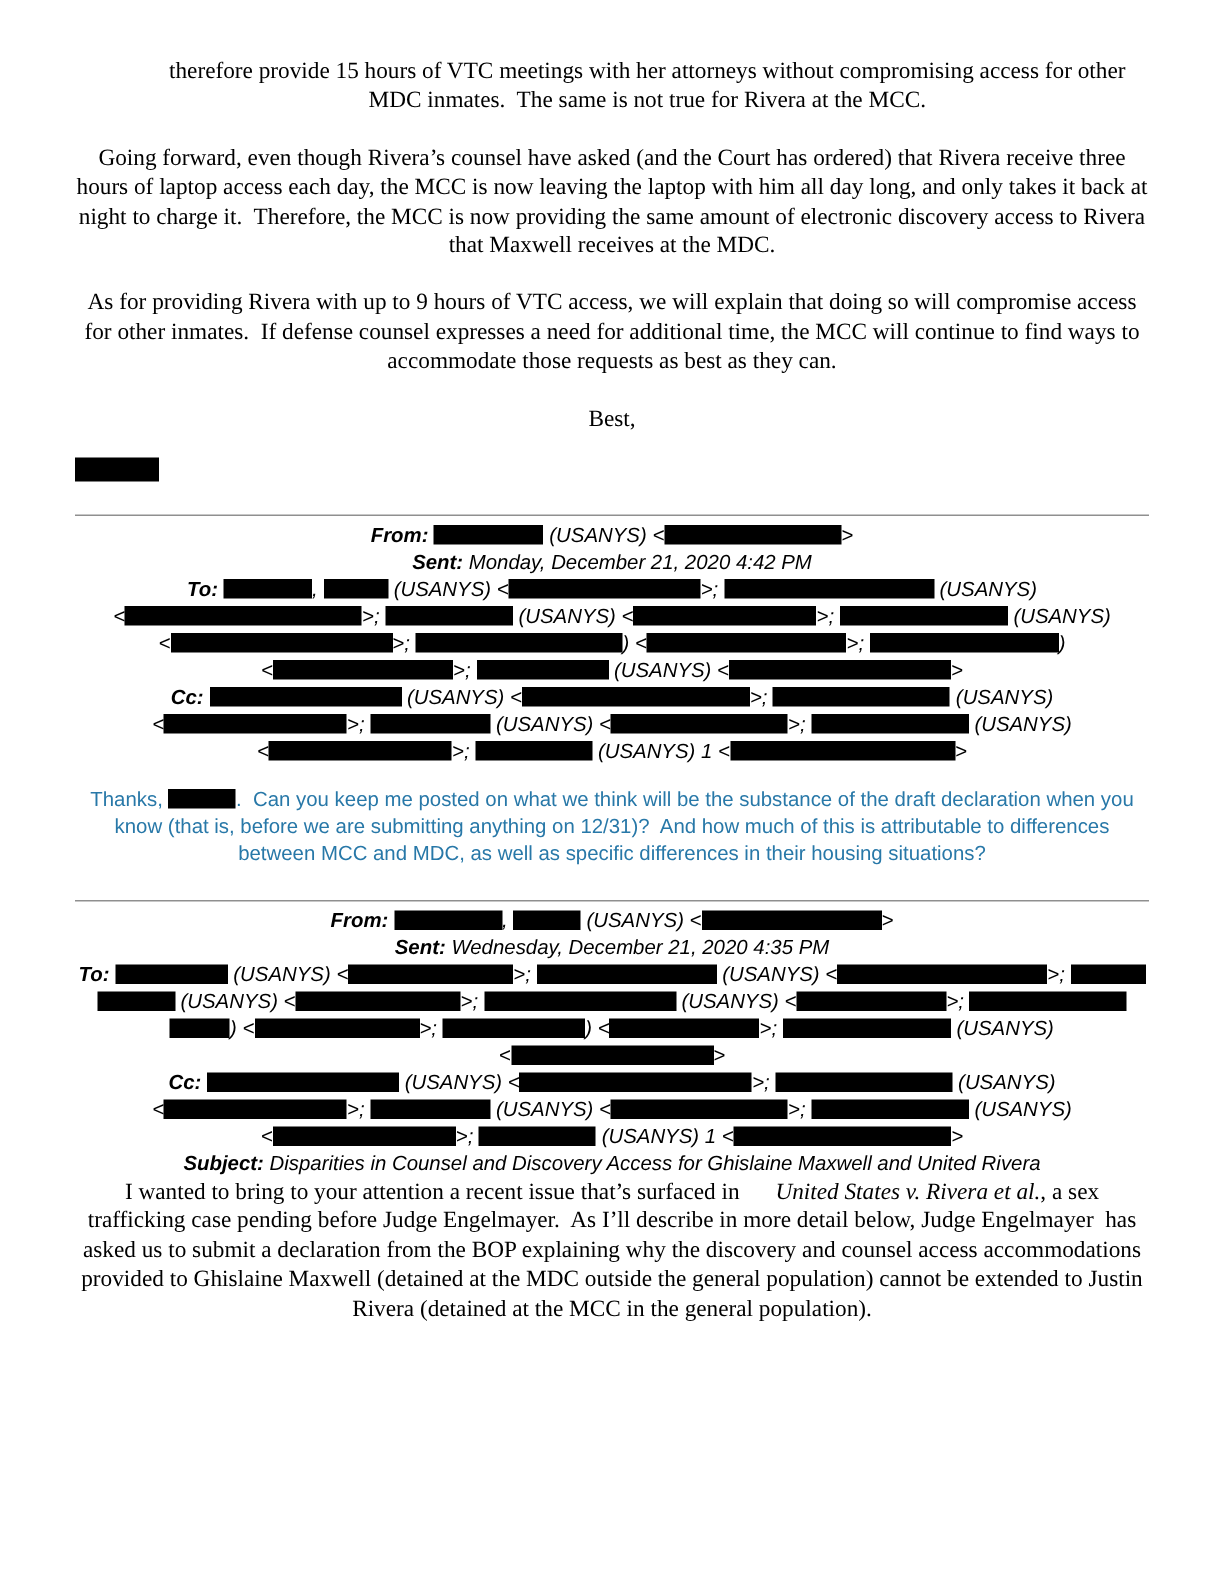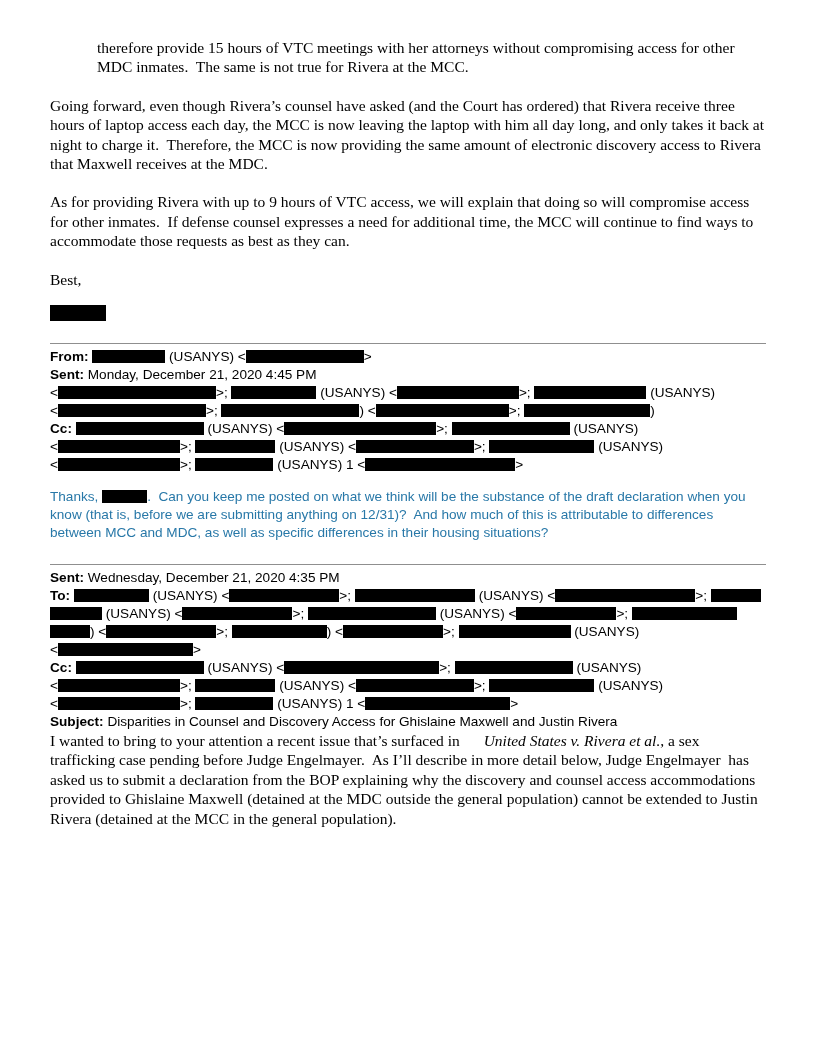--- a/index.html
+++ b/index.html
@@ -2,34 +2,34 @@
 <html><head>
 <meta charset="utf-8">
 <style>
   * { box-sizing: border-box; }
   html, body { margin: 0; padding: 0; background: #ffffff; }
   .page {
     width: 816px; height: 1056px;
     padding: 38px 50px 20px 50px;
     font-family: "Liberation Serif", "DejaVu Serif", serif;
     font-size: 15.5px; line-height: 19.4px; color: #000;
-    overflow: hidden; background: #fff;
+    overflow: hidden; background: #fff; text-align: center;
   }
   .para { margin: 0 0 19px 0; white-space: pre-wrap; }
   .indent { margin-left: 47px; }
   .signoff { margin-bottom: 16px; }
   .redact-sig { display: block; width: 56px; height: 16px; background: #000; margin-top: 3px; }
   .hr { border-bottom: 1px solid #8f8f8f; height: 0; }
   .hr1 { margin: 22px 0 4px 0; }
   .hr2 { margin: 22px 0 4px 0; }
   .email-headers {
     font-family: "Liberation Sans", "DejaVu Sans", sans-serif;
     font-size: 13.6px; line-height: 18px; color: #000;
   }
-  .hline { white-space: pre-wrap; }
+  .hline { white-space: pre-wrap; font-style: italic; }
   .hlabel { font-weight: 700; }
   .redact { display: inline-block; background: #000; height: 13px; vertical-align: -2px; }
   .reply {
     font-family: "Liberation Sans", "DejaVu Sans", sans-serif;
     font-size: 13.6px; line-height: 18px; color: #2878a8;
     margin: 14px 0 0 0; white-space: pre-wrap;
   }
   .salutation { margin: 26px 0 19px 0; }
   .italic { font-style: italic; margin-left: 20px; }
   .run { white-space: pre-wrap; }
@@ -46,40 +46,43 @@
       <p class="para">As for providing Rivera with up to 9 hours of VTC access, we will explain that doing so will compromise access for other inmates.  If defense counsel expresses a need for additional time, the MCC will continue to find ways to accommodate those requests as best as they can.</p>
     </div>
 
   <p class="para signoff">Best,</p>
   <span class="redact-sig"></span>
 
   <div class="hr hr1"></div>
 
   <div class="email-headers">
       <div class="hline"><span class="hlabel">From: </span><span class="redact" style="width: 73px;"></span><span class="run"> (USANYS) &lt;</span><span class="redact" style="width: 118px;"></span><span class="run">&gt;</span></div>
-      <div class="hline"><span class="hlabel">Sent: </span><span class="run">Monday, December 21, 2020 4:45 PM</span></div>
+      <div class="hline"><span class="hlabel">Sent: </span><span class="run">Monday, December 21, 2020 4:42 PM</span></div>
+      <div class="hline"><span class="hlabel">To: </span><span class="redact" style="width: 59px;"></span><span class="run">, </span><span class="redact" style="width: 43px;"></span><span class="run"> (USANYS) &lt;</span><span class="redact" style="width: 128px;"></span><span class="run">&gt;; </span><span class="redact" style="width: 140px;"></span><span class="run"> (USANYS)</span></div>
       <div class="hline"><span class="run">&lt;</span><span class="redact" style="width: 158px;"></span><span class="run">&gt;; </span><span class="redact" style="width: 85px;"></span><span class="run"> (USANYS) &lt;</span><span class="redact" style="width: 122px;"></span><span class="run">&gt;; </span><span class="redact" style="width: 112px;"></span><span class="run"> (USANYS)</span></div>
       <div class="hline"><span class="run">&lt;</span><span class="redact" style="width: 148px;"></span><span class="run">&gt;; </span><span class="redact" style="width: 138px;"></span><span class="run">) &lt;</span><span class="redact" style="width: 133px;"></span><span class="run">&gt;; </span><span class="redact" style="width: 126px;"></span><span class="run">)</span></div>
+      <div class="hline"><span class="run">&lt;</span><span class="redact" style="width: 120px;"></span><span class="run">&gt;; </span><span class="redact" style="width: 88px;"></span><span class="run"> (USANYS) &lt;</span><span class="redact" style="width: 148px;"></span><span class="run">&gt;</span></div>
       <div class="hline"><span class="hlabel">Cc: </span><span class="redact" style="width: 128px;"></span><span class="run"> (USANYS) &lt;</span><span class="redact" style="width: 152px;"></span><span class="run">&gt;; </span><span class="redact" style="width: 118px;"></span><span class="run"> (USANYS)</span></div>
       <div class="hline"><span class="run">&lt;</span><span class="redact" style="width: 122px;"></span><span class="run">&gt;; </span><span class="redact" style="width: 80px;"></span><span class="run"> (USANYS) &lt;</span><span class="redact" style="width: 118px;"></span><span class="run">&gt;; </span><span class="redact" style="width: 105px;"></span><span class="run"> (USANYS)</span></div>
       <div class="hline"><span class="run">&lt;</span><span class="redact" style="width: 122px;"></span><span class="run">&gt;; </span><span class="redact" style="width: 78px;"></span><span class="run"> (USANYS) 1 &lt;</span><span class="redact" style="width: 150px;"></span><span class="run">&gt;</span></div>
     </div>
 
   <p class="reply"><span class="run">Thanks, </span><span class="redact" style="width: 45px;"></span><span class="run">.  Can you keep me posted on what we think will be the substance of the draft declaration when you know (that is, before we are submitting anything on 12/31)?  And how much of this is attributable to differences between MCC and MDC, as well as specific differences in their housing situations?</span></p>
 
   <div class="hr hr2"></div>
 
   <div class="email-headers">
+      <div class="hline"><span class="hlabel">From: </span><span class="redact" style="width: 72px;"></span><span class="run">, </span><span class="redact" style="width: 45px;"></span><span class="run"> (USANYS) &lt;</span><span class="redact" style="width: 120px;"></span><span class="run">&gt;</span></div>
       <div class="hline"><span class="hlabel">Sent: </span><span class="run">Wednesday, December 21, 2020 4:35 PM</span></div>
       <div class="hline"><span class="hlabel">To: </span><span class="redact" style="width: 75px;"></span><span class="run"> (USANYS) &lt;</span><span class="redact" style="width: 110px;"></span><span class="run">&gt;; </span><span class="redact" style="width: 120px;"></span><span class="run"> (USANYS) &lt;</span><span class="redact" style="width: 140px;"></span><span class="run">&gt;; </span><span class="redact" style="width: 50px;"></span></div>
       <div class="hline"><span class="redact" style="width: 52px;"></span><span class="run"> (USANYS) &lt;</span><span class="redact" style="width: 110px;"></span><span class="run">&gt;; </span><span class="redact" style="width: 128px;"></span><span class="run"> (USANYS) &lt;</span><span class="redact" style="width: 100px;"></span><span class="run">&gt;; </span><span class="redact" style="width: 105px;"></span></div>
       <div class="hline"><span class="redact" style="width: 40px;"></span><span class="run">) &lt;</span><span class="redact" style="width: 110px;"></span><span class="run">&gt;; </span><span class="redact" style="width: 95px;"></span><span class="run">) &lt;</span><span class="redact" style="width: 100px;"></span><span class="run">&gt;; </span><span class="redact" style="width: 112px;"></span><span class="run"> (USANYS)</span></div>
       <div class="hline"><span class="run">&lt;</span><span class="redact" style="width: 135px;"></span><span class="run">&gt;</span></div>
       <div class="hline"><span class="hlabel">Cc: </span><span class="redact" style="width: 128px;"></span><span class="run"> (USANYS) &lt;</span><span class="redact" style="width: 155px;"></span><span class="run">&gt;; </span><span class="redact" style="width: 118px;"></span><span class="run"> (USANYS)</span></div>
       <div class="hline"><span class="run">&lt;</span><span class="redact" style="width: 122px;"></span><span class="run">&gt;; </span><span class="redact" style="width: 80px;"></span><span class="run"> (USANYS) &lt;</span><span class="redact" style="width: 118px;"></span><span class="run">&gt;; </span><span class="redact" style="width: 105px;"></span><span class="run"> (USANYS)</span></div>
       <div class="hline"><span class="run">&lt;</span><span class="redact" style="width: 122px;"></span><span class="run">&gt;; </span><span class="redact" style="width: 78px;"></span><span class="run"> (USANYS) 1 &lt;</span><span class="redact" style="width: 145px;"></span><span class="run">&gt;</span></div>
-      <div class="hline"><span class="hlabel">Subject: </span><span class="run">Disparities in Counsel and Discovery Access for Ghislaine Maxwell and Justin Rivera</span></div>
+      <div class="hline"><span class="hlabel">Subject: </span><span class="run">Disparities in Counsel and Discovery Access for Ghislaine Maxwell and United Rivera</span></div>
     </div>
 
 
   <p class="para"><span class="run">I wanted to bring to your attention a recent issue that’s surfaced in </span><span class="run italic">United States v. Rivera et al.</span><span class="run">, a sex trafficking case pending before Judge Engelmayer.  As I’ll describe in more detail below, Judge Engelmayer  has asked us to submit a declaration from the BOP explaining why the discovery and counsel access accommodations provided to Ghislaine Maxwell (detained at the MDC outside the general population) cannot be extended to Justin Rivera (detained at the MCC in the general population).</span></p>
 
 </div>
 
 </body></html>

